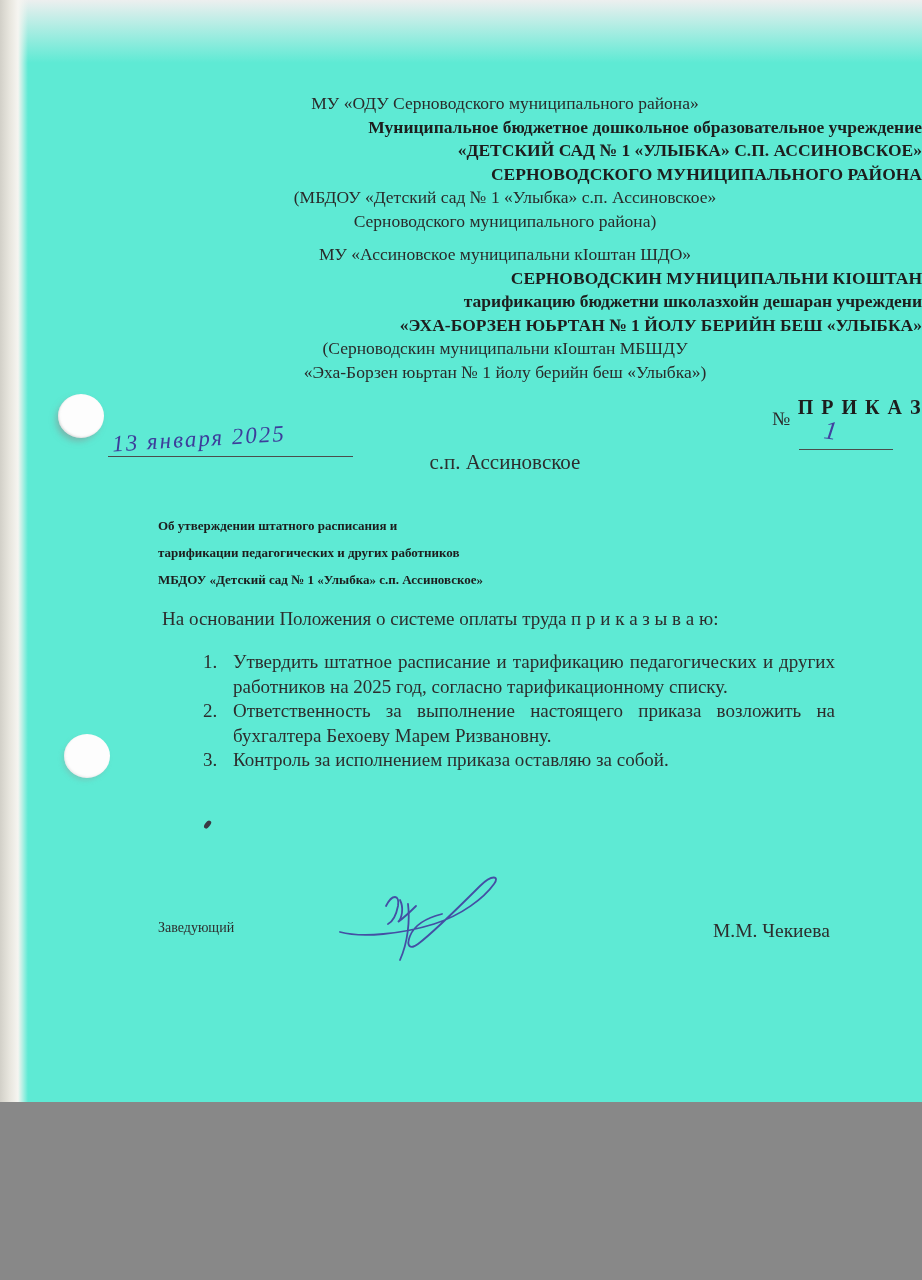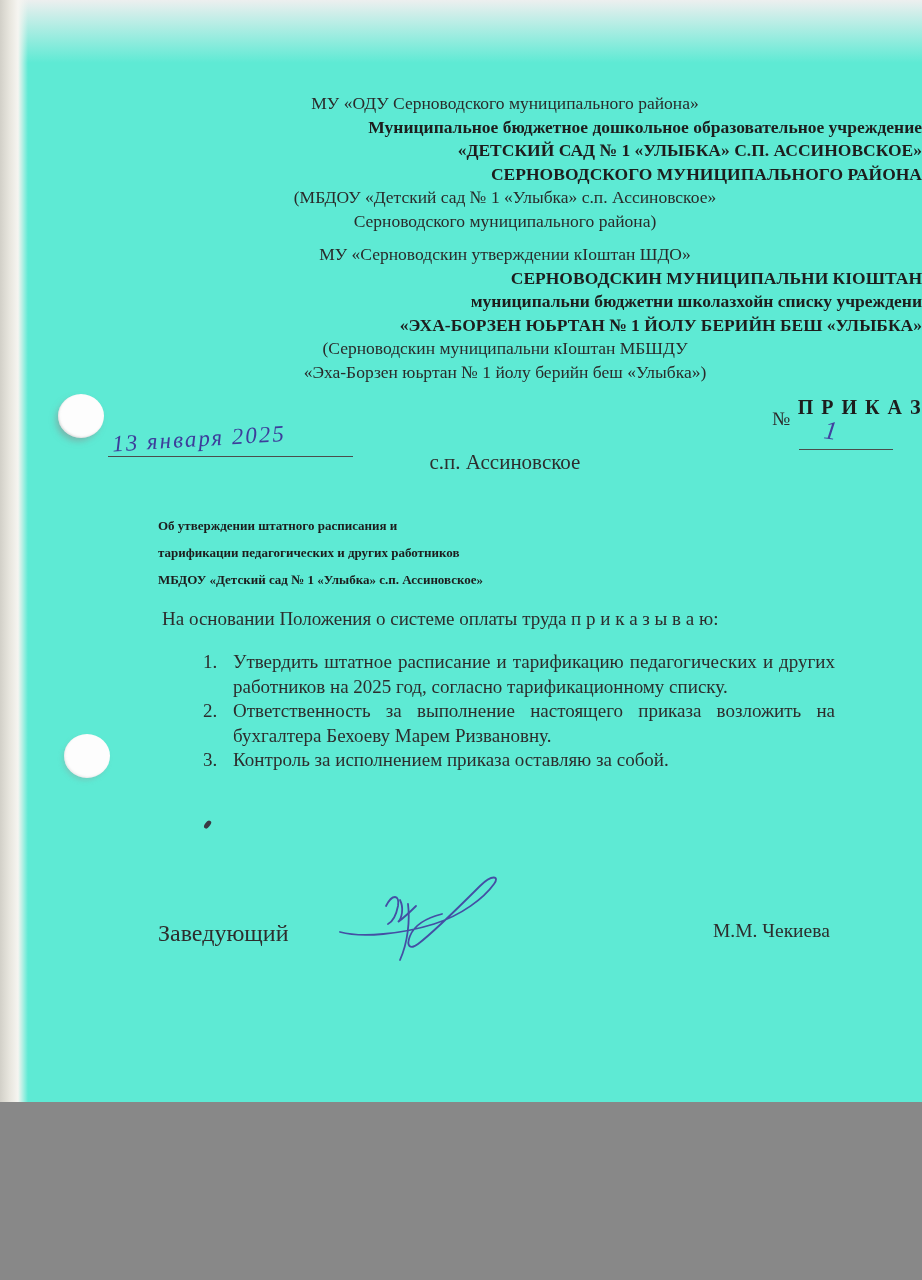--- a/index.html
+++ b/index.html
@@ -56,21 +56,21 @@
   .subject { position: absolute; left: 158px; top: 512px; width: 560px; }
   .subject p { margin: 0; font-weight: bold; font-size: 13px; line-height: 27px; color: #1d1d1d; }
   .intro { position: absolute; left: 158px; top: 604px; width: 690px; font-size: 19px; margin: 4px; }
   .order-list { position: absolute; left: 203px; top: 650px; width: 632px; }
   .item { position: relative; padding-left: 30px; text-align: justify; font-size: 19px; line-height: 24.5px; margin: 0; }
   .item .num { position: absolute; left: 0; top: 0; }
   .ink-speck { position: absolute; background: #3a3a44; }
   .speck-1 { left: 205px; top: 820px; width: 5px; height: 9px; transform: rotate(35deg); border-radius: 60% 40% 50% 50%; }
   .speck-2 { left: 88px; top: 1264px; width: 9px; height: 6px; border-radius: 45% 55% 60% 40%; background: #23232e; }
   .speck-3 { left: 600px; top: 1270px; width: 6px; height: 2px; background: #9a9aa0; }
-  .sig-role { position: absolute; left: 158px; top: 920px; font-size: 24px; }
+  .sig-role { position: absolute; left: 158px; top: 920px; font-size: 14px; }
   .sig-name { position: absolute; left: 713px; top: 920px; font-size: 19.5px; }
   .sig-art { position: absolute; left: 322px; top: 870px; width: 200px; height: 95px; }
 </style>
 </head>
 <body>
 
 <div class="page">
   <div class="top-shade"></div>
   <div class="left-edge"></div>
   <div class="hole" style="left:58px; top:394px;"></div>
@@ -79,23 +79,23 @@
   <div class="center-col" style="top:92px;">
     <p class="hdr-line">МУ «ОДУ Серноводского муниципального района»</p>
     <p class="hdr-line bold">Муниципальное бюджетное дошкольное образовательное учреждение</p>
     <p class="hdr-line bold">«ДЕТСКИЙ САД № 1 «УЛЫБКА» С.П. АССИНОВСКОЕ»</p>
     <p class="hdr-line bold">СЕРНОВОДСКОГО  МУНИЦИПАЛЬНОГО РАЙОНА</p>
     <p class="hdr-line">(МБДОУ «Детский сад № 1 «Улыбка» с.п. Ассиновское»</p>
     <p class="hdr-line">Серноводского муниципального района)</p>
   </div>
 
   <div class="center-col" style="top:243px;">
-    <p class="hdr-line">МУ «Серноводскин утверждении кIоштан ШДО»</p>
+    <p class="hdr-line">МУ «Ассиновское муниципальни кIоштан ШДО»</p>
     <p class="hdr-line bold">СЕРНОВОДСКИН МУНИЦИПАЛЬНИ КIОШТАН</p>
-    <p class="hdr-line bold">муниципальни бюджетни школазхойн списку учреждени</p>
+    <p class="hdr-line bold">тарификацию бюджетни школазхойн дешаран учреждени</p>
     <p class="hdr-line bold">«ЭХА-БОРЗЕН  ЮЬРТАН № 1 ЙОЛУ БЕРИЙН БЕШ «УЛЫБКА»</p>
     <p class="hdr-line">(Серноводскин муниципальни кIоштан МБШДУ</p>
     <p class="hdr-line">«Эха-Борзен  юьртан № 1 йолу берийн беш «Улыбка»)</p>
   </div>
 
   <div class="order-title">П Р И К А З</div>
   <div class="num-label">№</div>
   <div class="num-value">1</div>
   <div class="num-line"></div>
   <div class="date-hw">13 января 2025</div>

